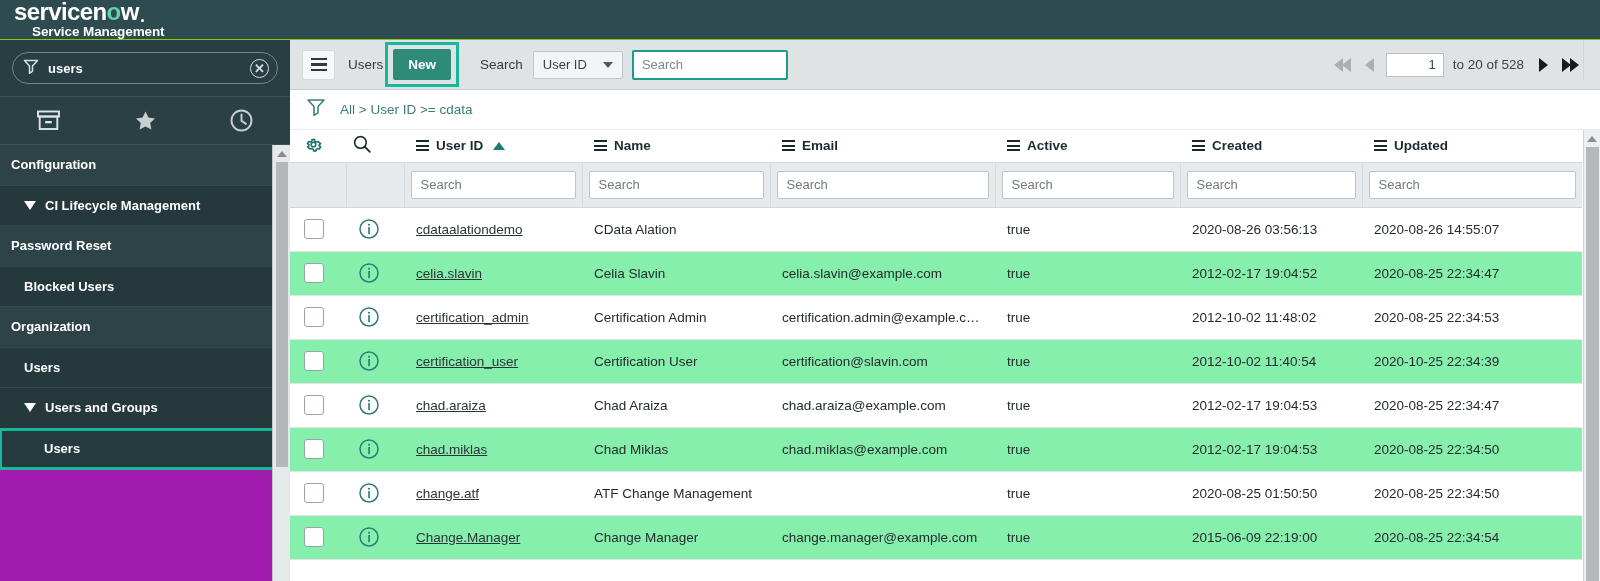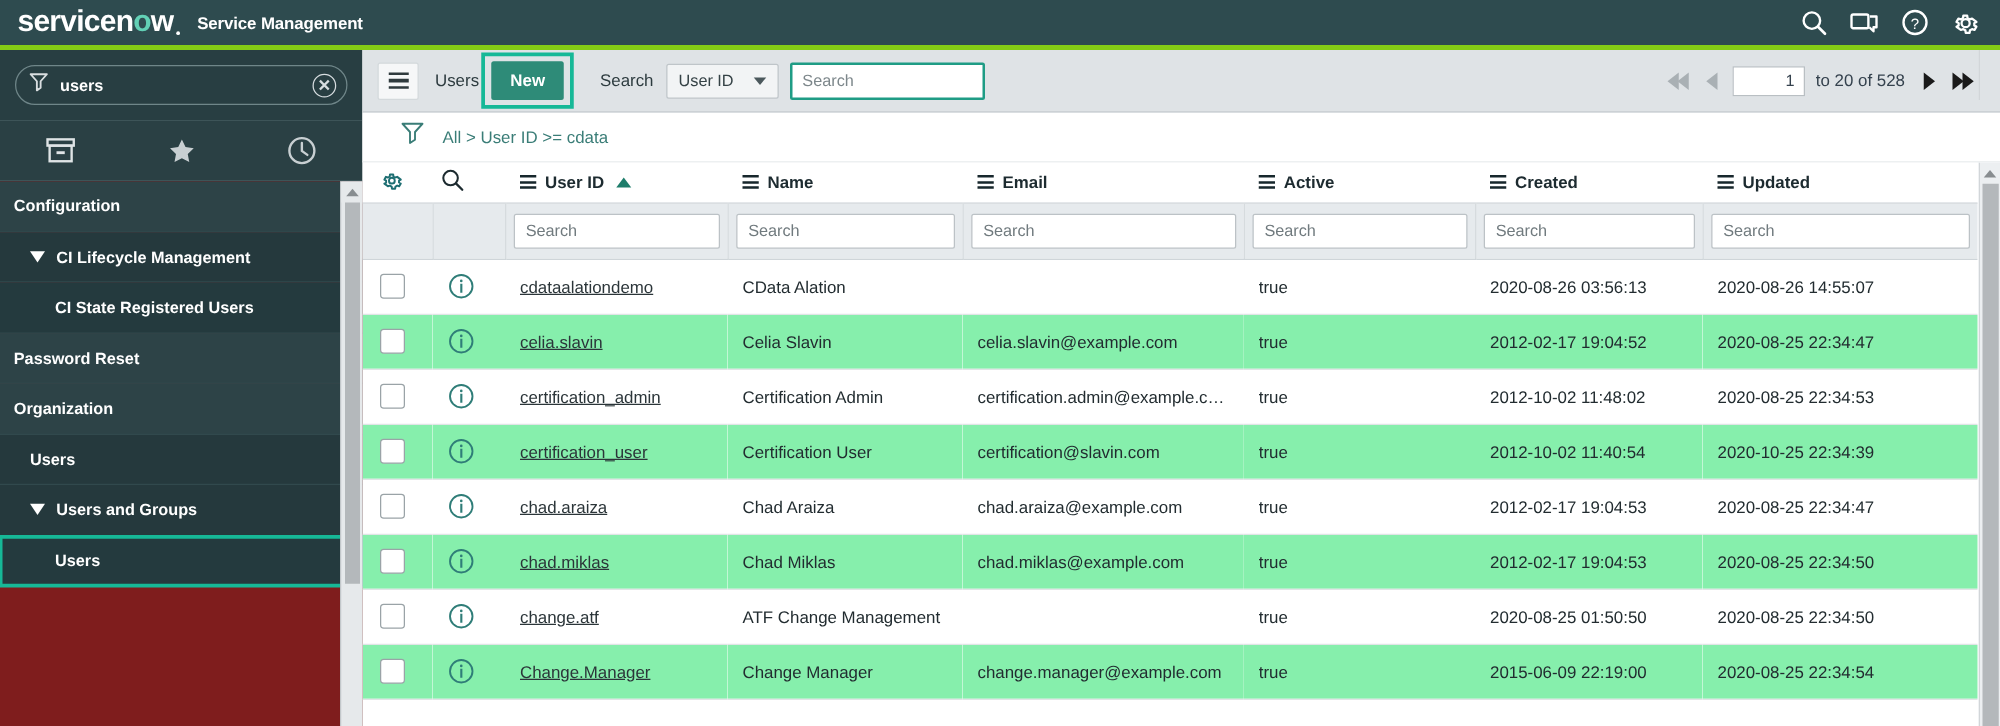--- a/index.html
+++ b/index.html
@@ -8,23 +8,23 @@
     font-family: "Liberation Sans", sans-serif;
     overflow: hidden;
     background: #ffffff;
   }
 
   
   .banner {
     height: 40px;
     background: #2e4b4f;
     display: flex;
-    align-items: center;
     position: relative;
-    border-bottom: 4px solid #84cc16;
+    border-bottom: 1px solid #84cc16;
+    flex-direction: column;
   }
   .logo-wrap {
     display: flex; align-items: baseline;
     padding-left: 14px;
   }
   .logo-text {
     color: #ffffff;
     font-size: 24px;
     font-weight: bold;
     letter-spacing: -0.6px;
@@ -33,21 +33,21 @@
   .logo-text .o-glyph { color: #62d0b5; }
   .logo-dot {
     width: 3px; height: 3px; background: #ffffff;
     border-radius: 50%; margin-left: 2px; align-self: flex-end;
     margin-bottom: 2px;
   }
   .product-name {
     color: #ffffff;
     font-size: 13.5px;
     font-weight: bold;
-    margin-left: 14px;
+    margin-left: 32px;
     letter-spacing: -0.1px;
   }
   .banner-right {
     margin-left: auto;
     display: flex;
     align-items: center;
     padding-right: 16px;
     gap: 18px;
   }
   .user-block { display: flex; align-items: center; gap: 8px; }
@@ -132,21 +132,21 @@
     background: #2a4044;
   }
   .side-tab {
     flex: 1; display: flex; align-items: center; justify-content: center;
     cursor: pointer; height: 100%;
   }
   .side-nav {
     flex: 1;
     overflow: hidden;
     position: relative;
-    background: #7f1d1d;
+    background: #a21caf;
   }
   .nav-item {
     height: 40.5px;
     display: flex; align-items: center;
     color: #ffffff;
     font-size: 13px;
     font-weight: bold;
     cursor: pointer;
     border-bottom: 1px solid #31494d;
     position: relative;
@@ -296,21 +296,21 @@
   }
   .tri-left-sm { border-right: 9px solid #a9b0b4; }
   .tri-right-sm { border-left: 9px solid #1a1a1a; }
   .tri-left-dk { border-right: 9px solid #a9b0b4; }
 
   
   .breadcrumb-row {
     height: 40px;
     background: #ffffff;
     display: flex; align-items: center;
-    padding-left: 30px;
+    padding-left: 16px;
     border-bottom: 1px solid #e8ebed;
   }
   .bc-text {
     margin-left: 14px;
     font-size: 13.5px;
     color: #3a7d77;
   }
 
   
   .table-scroll { flex: 1; overflow: hidden; position: relative; }
@@ -494,25 +494,25 @@
 
     <div class="side-nav">
       <div id="nav-list">
           <div class="nav-item lvl0">
             <span>Configuration</span>
           </div>
           <div class="nav-item lvl1">
             <span class="nav-tri"></span>
             <span>CI Lifecycle Management</span>
           </div>
-          <div class="nav-item lvl2">
-            <span>CI State Registered Users</span>
-          </div>
           <div class="nav-item lvl0">
             <span>Password Reset</span>
+          </div>
+          <div class="nav-item lvl1">
+            <span>Blocked Users</span>
           </div>
           <div class="nav-item lvl0">
             <span>Organization</span>
           </div>
           <div class="nav-item lvl1">
             <span>Users</span>
           </div>
           <div class="nav-item lvl1">
             <span class="nav-tri"></span>
             <span>Users and Groups</span>

